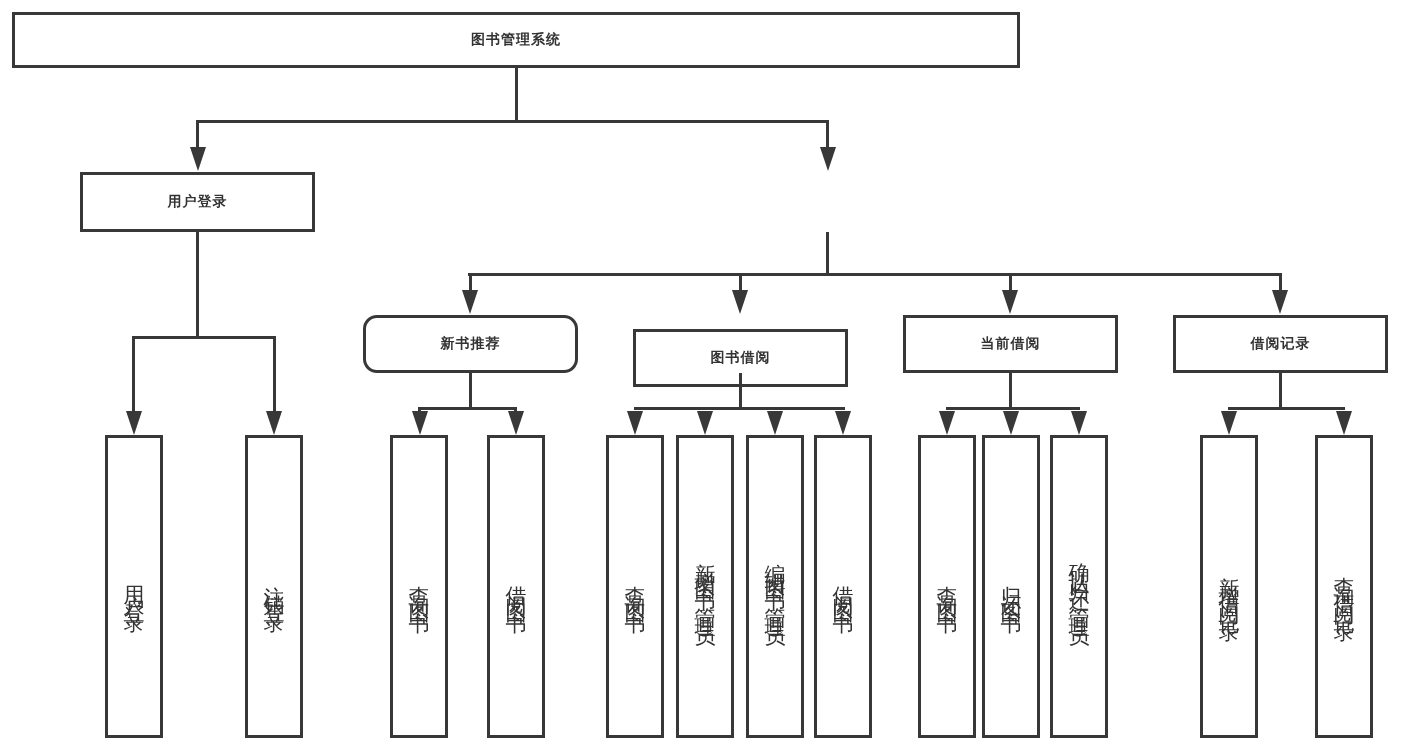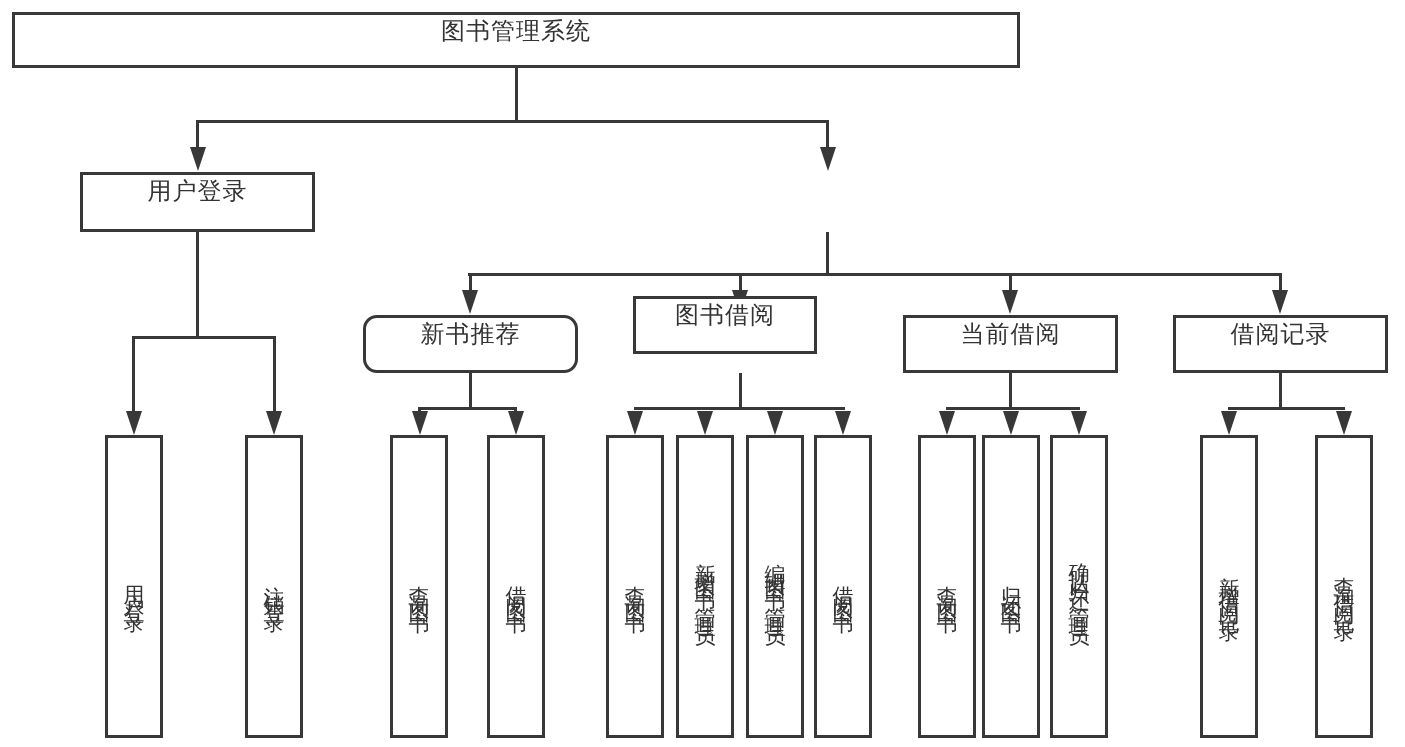--- a/index.html
+++ b/index.html
@@ -14,24 +14,26 @@
     overflow:hidden;
     font-family:"Liberation Sans", sans-serif;
     color:var(--text);
   }
   .box{
     position:absolute;
     box-sizing:border-box;
     border:3px solid var(--line);
     background:#ffffff;
     display:flex;
+    align-items:center;
     justify-content:center;
-    font-size:24px;
+    font-size:14px;
     letter-spacing:1px;
     color:var(--text);
+    font-weight:bold;
   }
   .vbox{
     position:absolute;
     box-sizing:border-box;
     border:3px solid var(--line);
     background:#ffffff;
     display:flex;
     align-items:center;
     justify-content:center;
   }
@@ -96,21 +98,21 @@
   <div class="vline" style="left:739px;top:273px;height:20px;"></div>
   <div class="arr" style="left:732px;top:290px;"></div>
   <div class="vline" style="left:1009px;top:273px;height:20px;"></div>
   <div class="arr" style="left:1002px;top:290px;"></div>
   <div class="vline" style="left:1279px;top:273px;height:20px;"></div>
   <div class="arr" style="left:1272px;top:290px;"></div>
 
   <div class="box" style="left:363px;top:315px;width:215px;height:58px;border-radius:14px;">
     <span>新书推荐</span>
   </div>
-  <div class="box" style="left:633px;top:296px;width:184px;height:58px;">
+  <div class="box" style="left:633px;top:329px;width:215px;height:58px;">
     <span>图书借阅</span>
   </div>
   <div class="box" style="left:903px;top:315px;width:215px;height:58px;">
     <span>当前借阅</span>
   </div>
   <div class="box" style="left:1173px;top:315px;width:215px;height:58px;">
     <span>借阅记录</span>
   </div>
 
   <div class="vline" style="left:469px;top:373px;height:34px;"></div>

